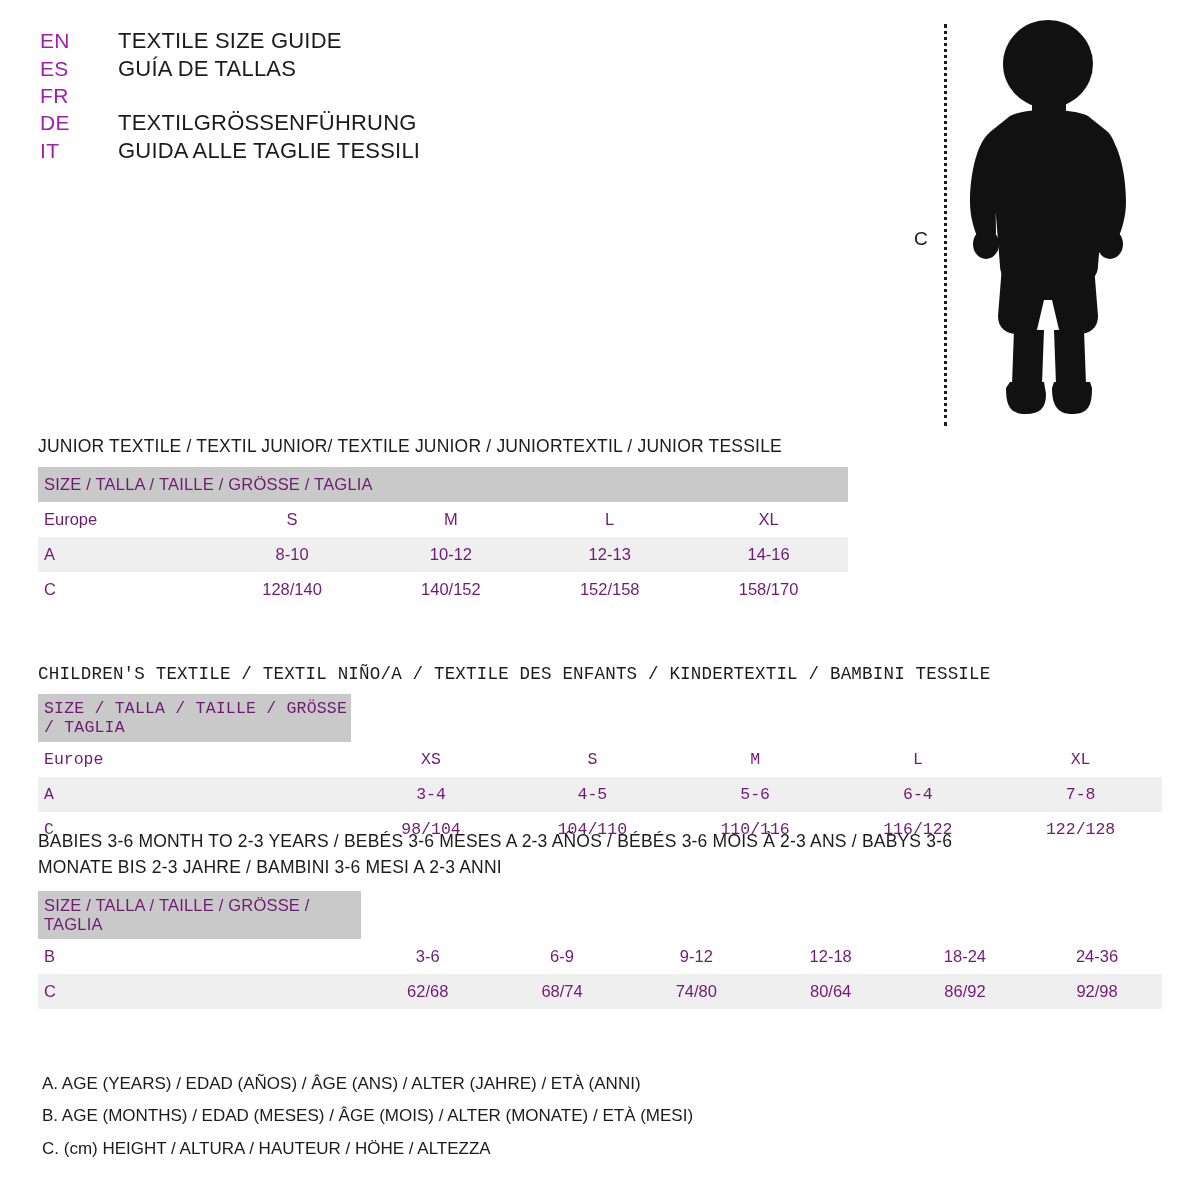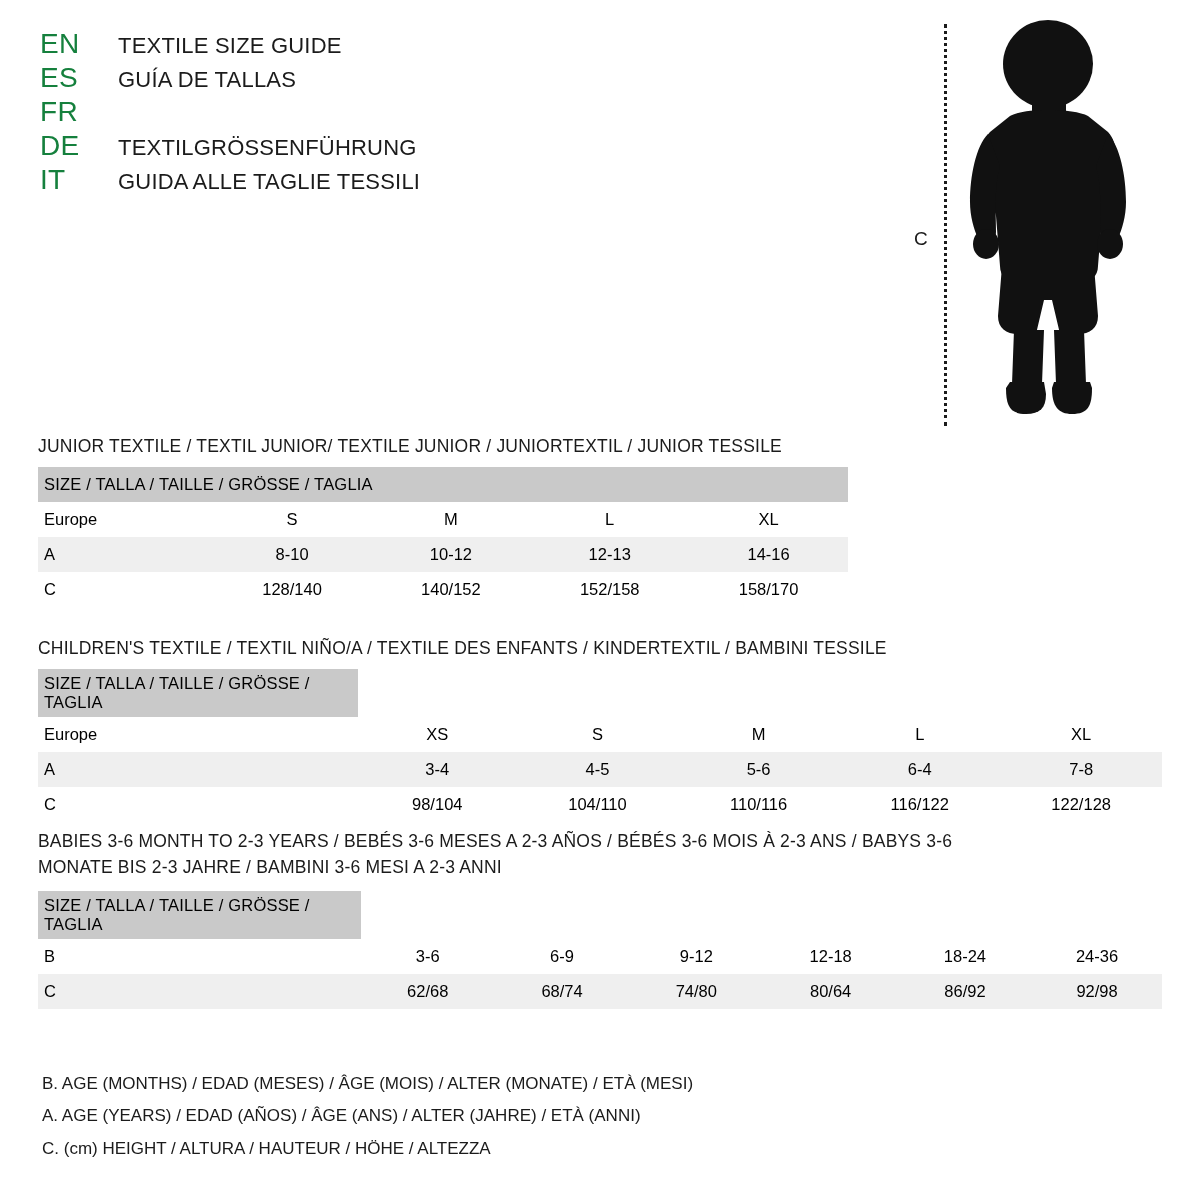--- a/index.html
+++ b/index.html
@@ -23,23 +23,23 @@
     top: 28px;
     width: 560px;
   }
   .title-row {
     display: flex;
     align-items: baseline;
     margin-bottom: 2px;
   }
   .title-lang {
     width: 78px;
-    font-size: 28px;
+    font-size: 21px;
     letter-spacing: 0.3px;
-    color: #15803d;
+    color: #a21caf;
   }
   .title-text {
     font-size: 22px;
     letter-spacing: 0.2px;
     color: #1b1b1b;
     white-space: nowrap;
   }
 
   
   .figure-area {
@@ -84,21 +84,21 @@
     white-space: nowrap;
   }
   .section-heading.two-line {
     line-height: 1.5;
     white-space: normal;
   }
 
   table.size-table {
     border-collapse: collapse;
     font-size: 16.5px;
-    color: #000000;
+    color: #701a75;
   }
   table.size-table td {
     padding: 5px 0 5px 0;
     height: 25px;
     vertical-align: middle;
   }
   .band-row td {
     background: #c9c9c9;
     font-size: 16.5px;
     letter-spacing: 0.2px;
@@ -211,21 +211,21 @@
       <td class="row-label">C</td>
       <td class="cell-val">128/140</td>
       <td class="cell-val">140/152</td>
       <td class="cell-val">152/158</td>
       <td class="cell-val">158/170</td>
     </tr>
   </tbody>
     </table>
 </div>
 
-<div class="section" style="top:638px;">
+<div class="section" style="top:664px;font-family:Liberation Mono, monospace;">
   <div class="section-heading">CHILDREN'S TEXTILE / TEXTIL NIÑO/A / TEXTILE DES ENFANTS / KINDERTEXTIL / BAMBINI TESSILE</div>
   <table class="size-table" style="width:1124px;">
     <tbody>
         <tr class="band-row">
       <td style="width:400px;">SIZE / TALLA / TAILLE / GRÖSSE / TAGLIA</td>
       <td style="background:#ffffff;"></td>
       <td style="background:#ffffff;"></td>
       <td style="background:#ffffff;"></td>
       <td style="background:#ffffff;"></td>
       <td style="background:#ffffff;"></td>
@@ -287,16 +287,16 @@
       <td class="cell-val">74/80</td>
       <td class="cell-val">80/64</td>
       <td class="cell-val">86/92</td>
       <td class="cell-val">92/98</td>
     </tr>
   </tbody>
     </table>
 </div>
 
 <div class="footnotes" style="top:1068px;">
+  <div>A. AGE (YEARS) / EDAD (AÑOS) / ÂGE (ANS) / ALTER (JAHRE) / ETÀ (ANNI)</div>
   <div>B. AGE (MONTHS) / EDAD (MESES) / ÂGE (MOIS) / ALTER (MONATE) / ETÀ (MESI)</div>
-  <div>A. AGE (YEARS) / EDAD (AÑOS) / ÂGE (ANS) / ALTER (JAHRE) / ETÀ (ANNI)</div>
   <div>C. (cm) HEIGHT / ALTURA / HAUTEUR / HÖHE / ALTEZZA</div>
 </div>
 
 </body></html>

